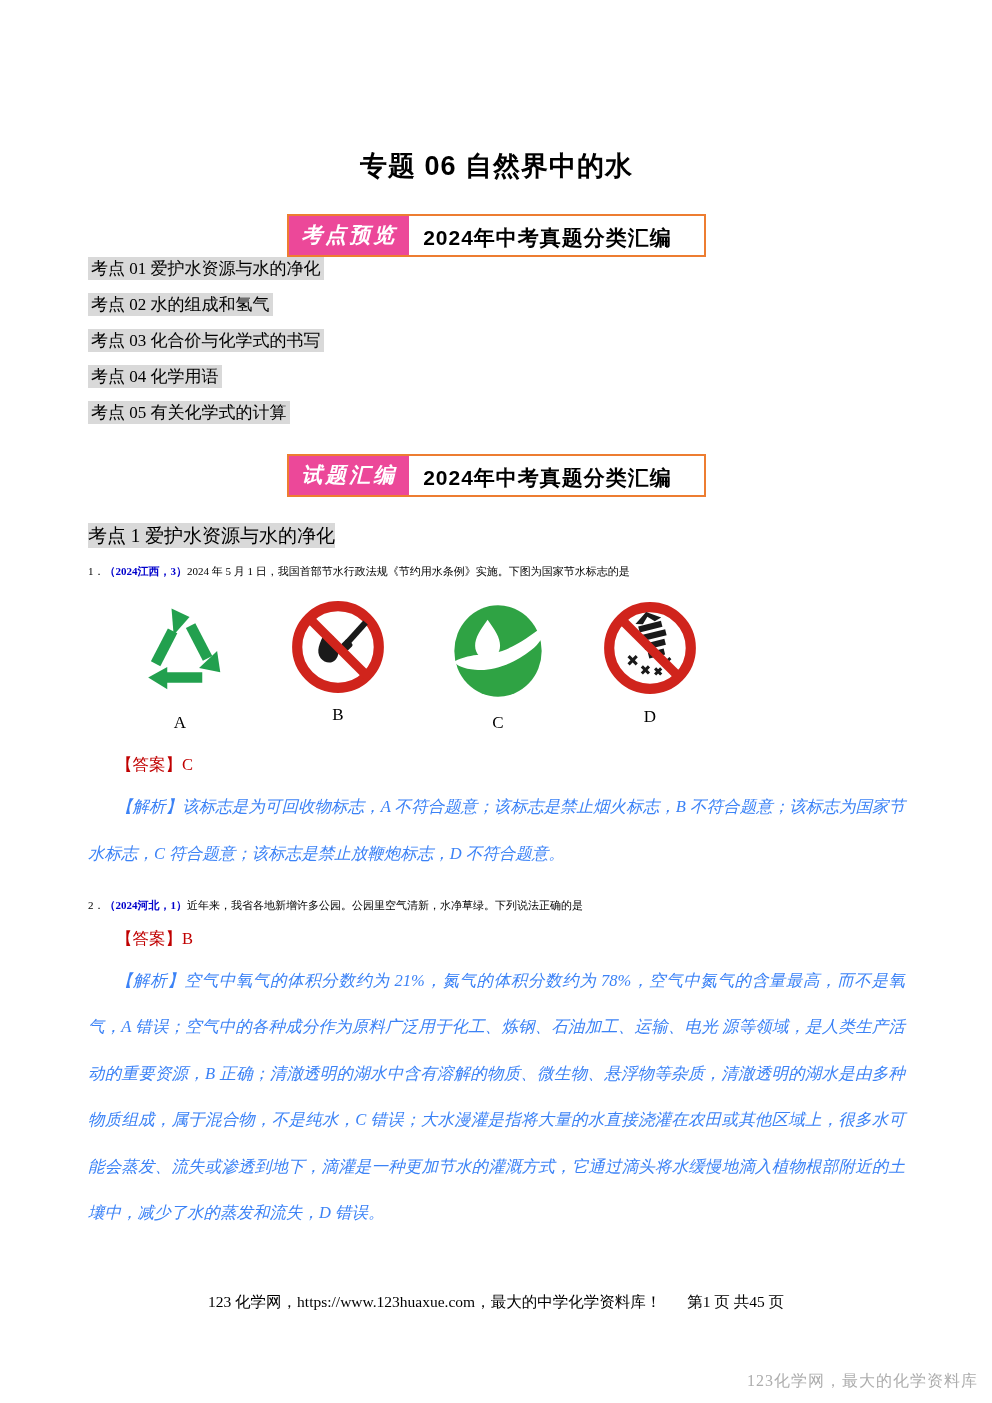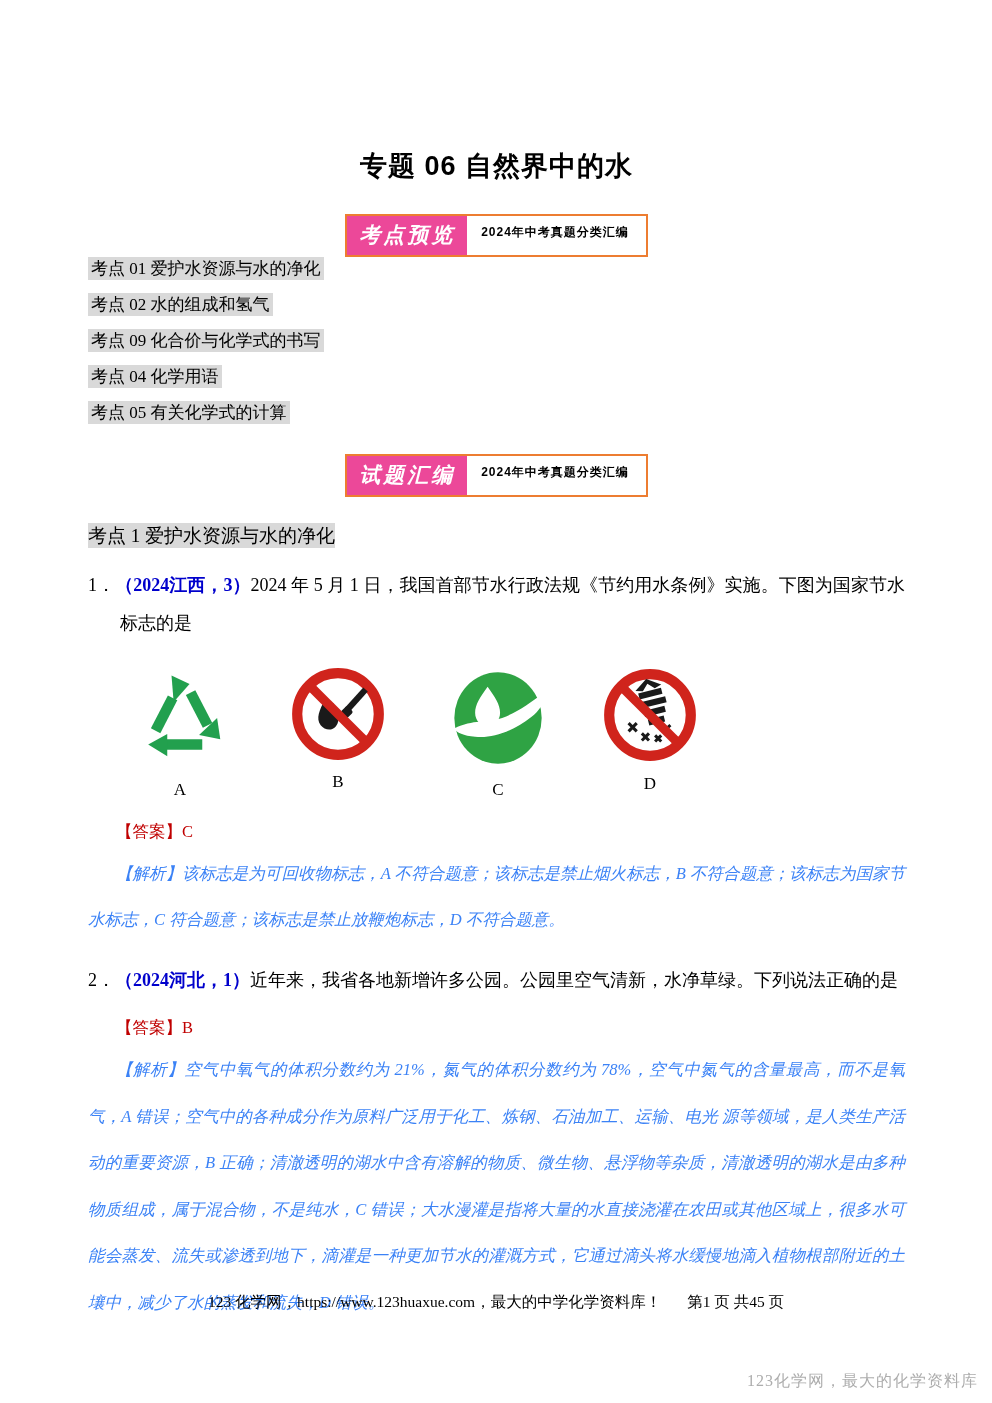--- a/index.html
+++ b/index.html
@@ -19,33 +19,33 @@
     width:fit-content; margin:30px auto 0; border:2px solid #ED7D31;
     background:#fff; display:flex; align-items:stretch;
   }
   .banner-label {
     background:#ec4899; color:#fff; padding:5px 12px 6px;
     font-family:"Liberation Sans","DejaVu Sans",sans-serif;
     font-size:21px; font-weight:bold; font-style:italic; letter-spacing:3px;
   }
   .banner-sub {
     font-family:"Liberation Sans","DejaVu Sans",sans-serif;
-    font-size:12px; font-weight:bold; letter-spacing:1px;
-    padding:8px 17px 0 14px;
+    font-size:21px; font-weight:bold; letter-spacing:1px;
+    padding:8px 32px 0 14px;
   }
 
   .outline { }
   .outline-item { margin-bottom:13px; font-size:17px; }
   .outline-item span { background:#D9D9D9; padding:2px 3px; }
 
   .section-title { margin-top:26px; font-size:19px; }
   .section-title span { background:#D9D9D9; padding:2px 0; }
 
   .question {
-    font-size:18px; line-height:2.1;
+    font-size:11px; line-height:2.1;
     padding-left:32px; text-indent:-32px; text-align:justify;
   }
   .src { color:#0000CC; font-weight:bold; }
 
   .figure-row { position:relative; height:150px; margin-top:4px; }
   .figure { position:absolute; top:2px; width:112px; text-align:center; }
   .figure svg { display:block; margin:0 auto; }
   .figure-label { margin-top:7px; font-size:17px; }
   .fig-a { left:36px; } .fig-b { left:194px; } .fig-c { left:354px; } .fig-d { left:506px; }
 
@@ -78,21 +78,21 @@
   <h1 class="doc-title">专题 06 自然界中的水</h1>
 
   <div class="banner">
     <span class="banner-label">考点预览</span>
     <span class="banner-sub">2024年中考真题分类汇编</span>
   </div>
 
   <div class="outline">
     <div class="outline-item"><span>考点 01 爱护水资源与水的净化</span></div>
     <div class="outline-item"><span>考点 02 水的组成和氢气</span></div>
-    <div class="outline-item"><span>考点 09 化合价与化学式的书写</span></div>
+    <div class="outline-item"><span>考点 03 化合价与化学式的书写</span></div>
     <div class="outline-item"><span>考点 04 化学用语</span></div>
     <div class="outline-item"><span>考点 05 有关化学式的计算</span></div>
   </div>
 
   <div class="banner">
     <span class="banner-label">试题汇编</span>
     <span class="banner-sub">2024年中考真题分类汇编</span>
   </div>
 
   <div class="section-title">

